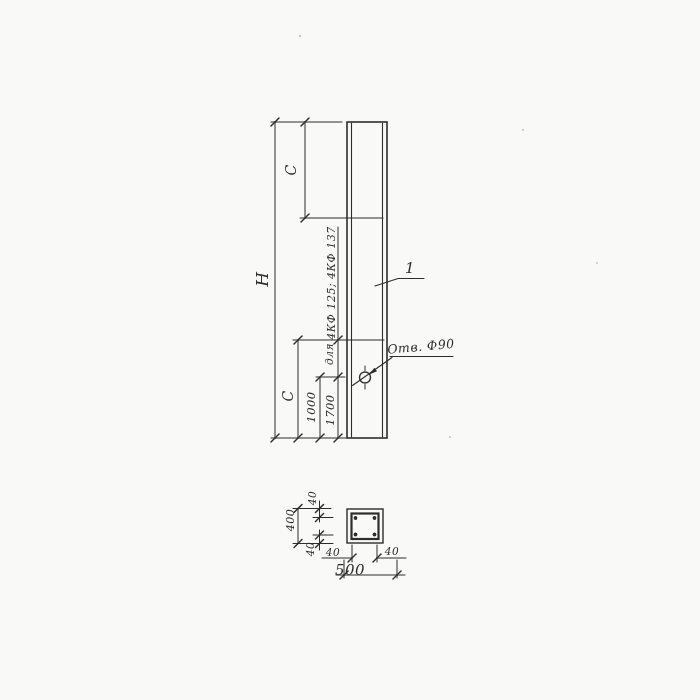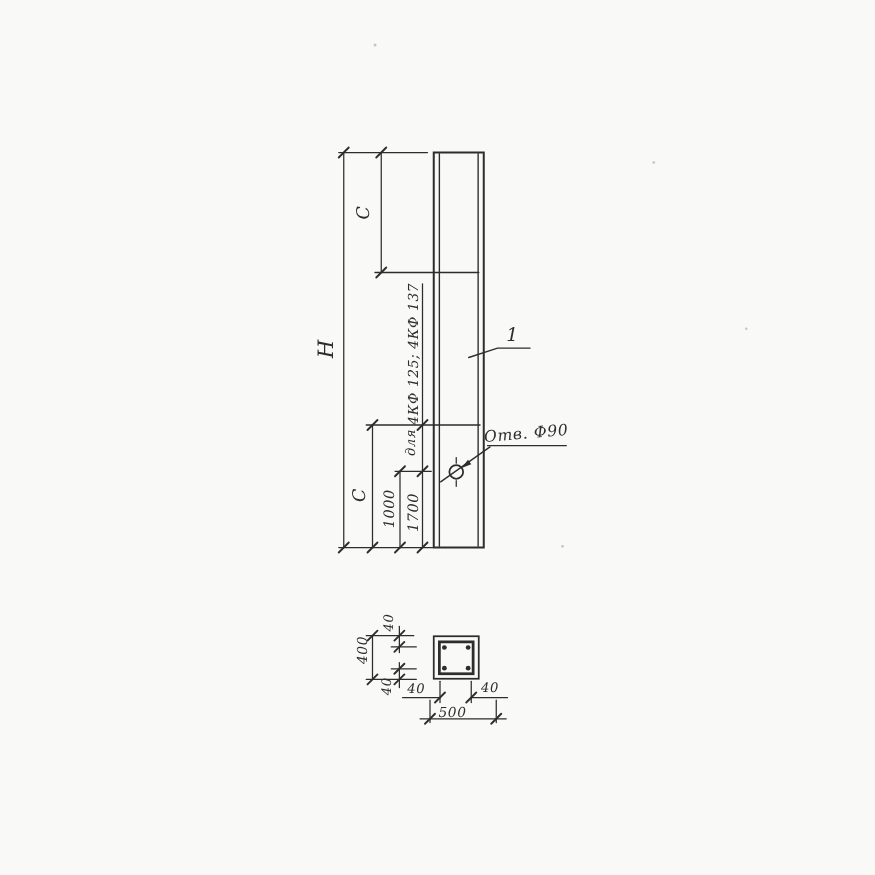--- a/index.html
+++ b/index.html
@@ -131,15 +131,15 @@
   <span class="lbl rot" style="left:329px; top:354px; font-size:10.5px;">для</span>
   <span class="lbl rot" style="left:331px; top:283px; font-size:11px;">4КФ 125; 4КФ 137</span>
   <span class="lbl tilt" style="left:421px; top:347px; font-size:12.5px;">Отв. Ф90</span>
   <span class="lbl hor" style="left:410px; top:268px; font-size:15px;">1</span>
 
   <span class="lbl rot" style="left:312px; top:498px; font-size:10.5px;">40</span>
   <span class="lbl rot" style="left:290px; top:520px; font-size:11px;">400</span>
   <span class="lbl rot" style="left:310px; top:549px; font-size:10.5px;">40</span>
   <span class="lbl hor" style="left:333px; top:552px; font-size:10.5px;">40</span>
   <span class="lbl hor" style="left:392px; top:551px; font-size:10.5px;">40</span>
-  <span class="lbl hor" style="left:362px; top:570px; font-size:11px;">500</span>
+  <span class="lbl hor" style="left:350px; top:570px; font-size:15px;">500</span>
 
 </div>
 
 </body></html>

